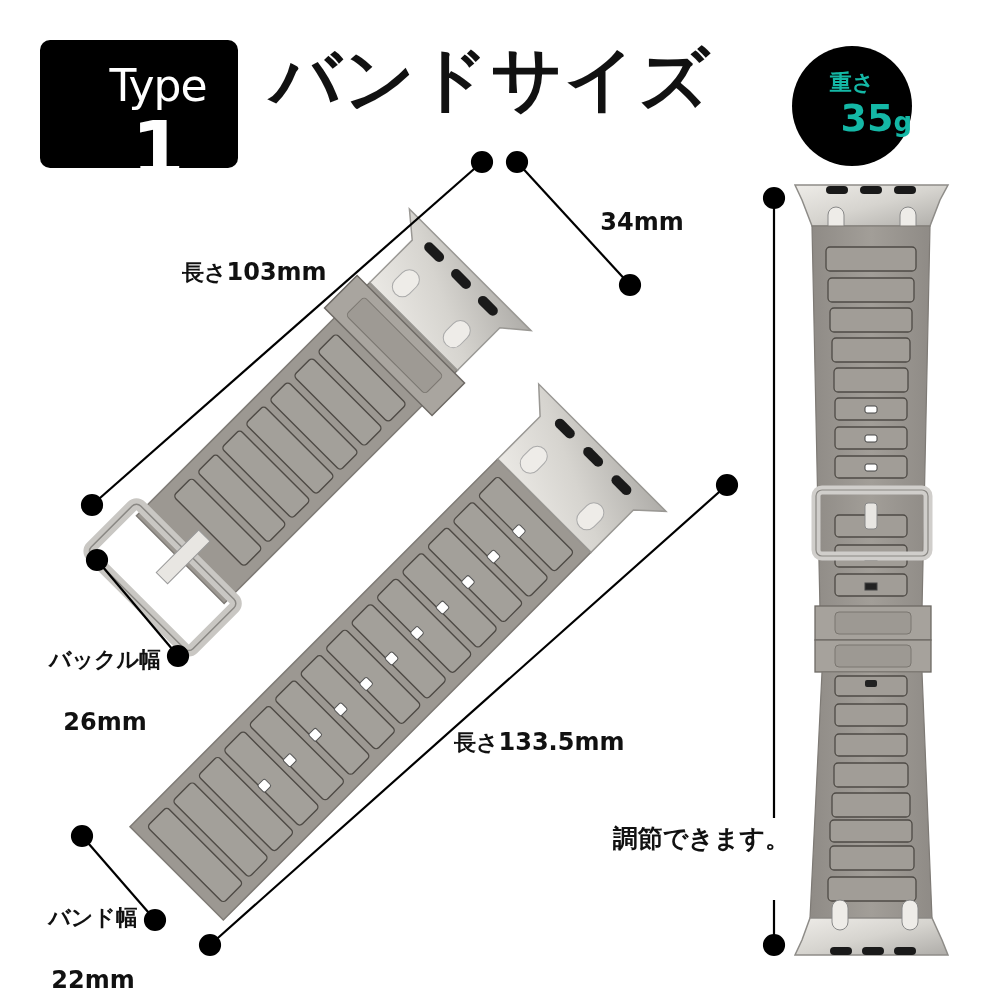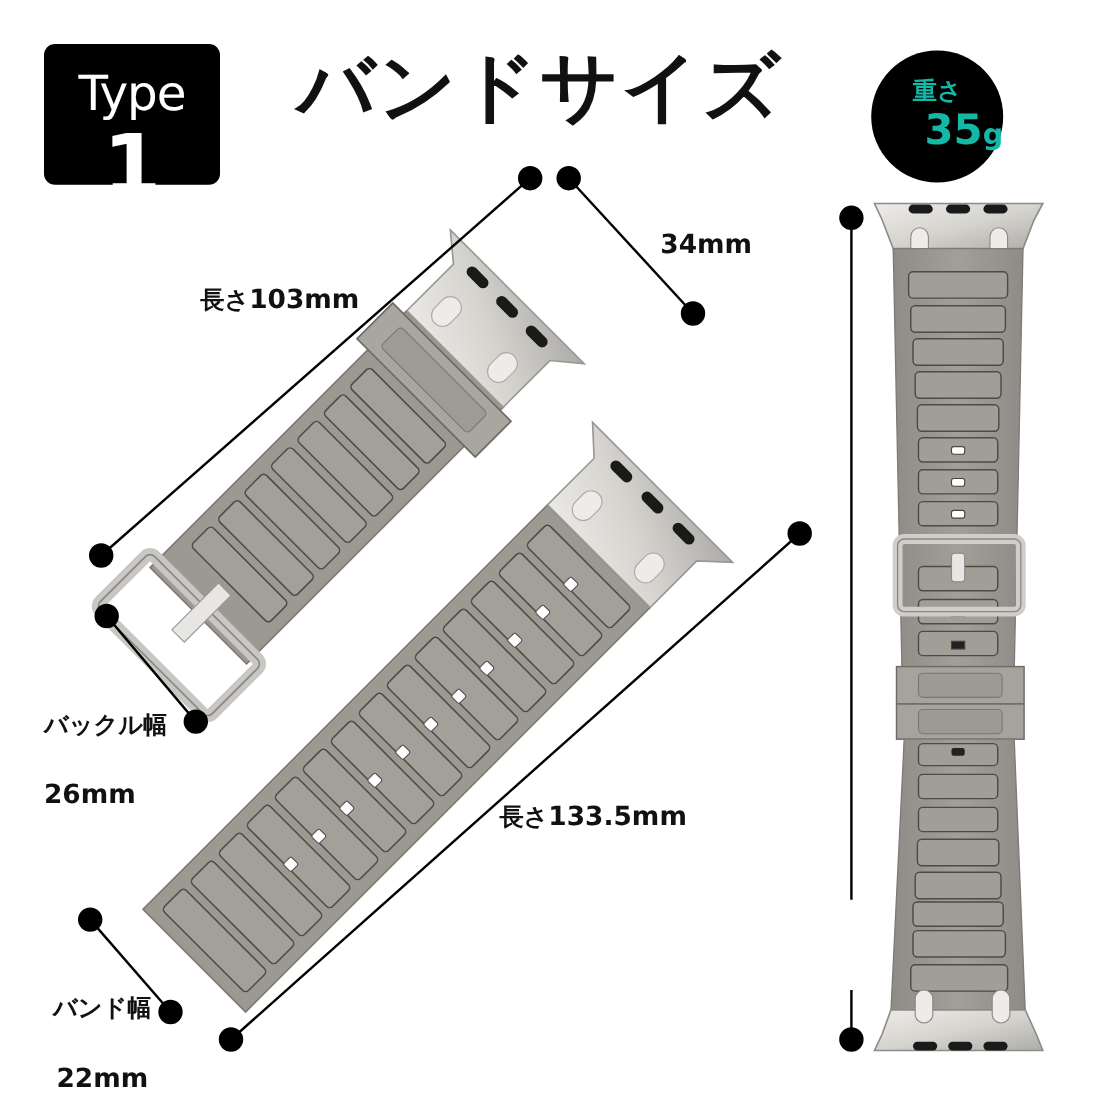--- a/index.html
+++ b/index.html
@@ -1,20 +1,20 @@
 <!DOCTYPE html>
 <html><head>
 <meta charset="utf-8">
 <style>
   html, body { margin: 0; padding: 0; background: #ffffff; }
   body { width: 1000px; height: 1000px; position: relative; overflow: hidden;
          font-family: "DejaVu Sans", sans-serif; color: #111; }
   .abs { position: absolute; }
   .type-badge { left: 40px; top: 40px; width: 160px; height: 128px; background: #000; border-radius: 10px;
-                color: #fff; text-align: center; }
+                color: #fff; text-align: center; padding-left: 38px; }
   .type-badge .t1 { display:block; font-family: "DejaVu Sans", sans-serif; font-size: 44px; line-height: 44px; margin-top: 24px; letter-spacing: -1px; }
   .type-badge .t2 { display:block; font-family: "DejaVu Sans", sans-serif; font-size: 76px; line-height: 76px; font-weight: bold; margin-top: 4px; }
   .title { left: 270px; top: 34px; width: 450px; font-size: 70px; font-weight: bold; line-height: 90px; letter-spacing: 2px; }
   .weight { left: 792px; top: 46px; width: 120px; height: 120px; border-radius: 50%; background: #000; color: #14b8a6; text-align: center; }
   .weight .w1 { display:block; font-size: 22px; font-weight: bold; margin-top: 22px; }
   .weight .w2 { display:block; font-size: 38px; font-weight: bold; line-height: 40px; text-align: right; }
   .weight .w2 small { font-size: 26px; }
   .label { font-weight: bold; font-size: 22px; line-height: 28px; }
   .label .num { font-size: 24px; margin-top: 34px; }
   .svg-layer { left: 0; top: 0; width: 1000px; height: 1000px; }
@@ -206,28 +206,29 @@
 </svg>
 
 <div class="abs label" style="left:557px; top:174px; text-align:center; width:170px;">
   <div class="num">34mm</div>
 </div>
 
 <div class="abs label" style="left:182px; top:258px; white-space:nowrap;">
   <span>長さ</span><span class="num">103mm</span>
 </div>
 
-<div class="abs label" style="left:40px; top:646px; width:130px;">
+<div class="abs label" style="left:40px; top:646px; text-align:center; width:130px;">
   <div>バックル幅</div>
   <div class="num">26mm</div>
 </div>
 
 <div class="abs label" style="left:454px; top:728px; white-space:nowrap;">
   <span>長さ</span><span class="num">133.5mm</span>
 </div>
 
 <div class="abs label" style="left:38px; top:904px; text-align:center; width:110px;">
   <div>バンド幅</div>
   <div class="num">22mm</div>
 </div>
 
 <div class="abs label" style="left:386px; top:822px; width:404px; text-align:right; font-size:25px; line-height:34px;">
+  <div>調節できます。</div>
 </div>
 
 </body></html>

